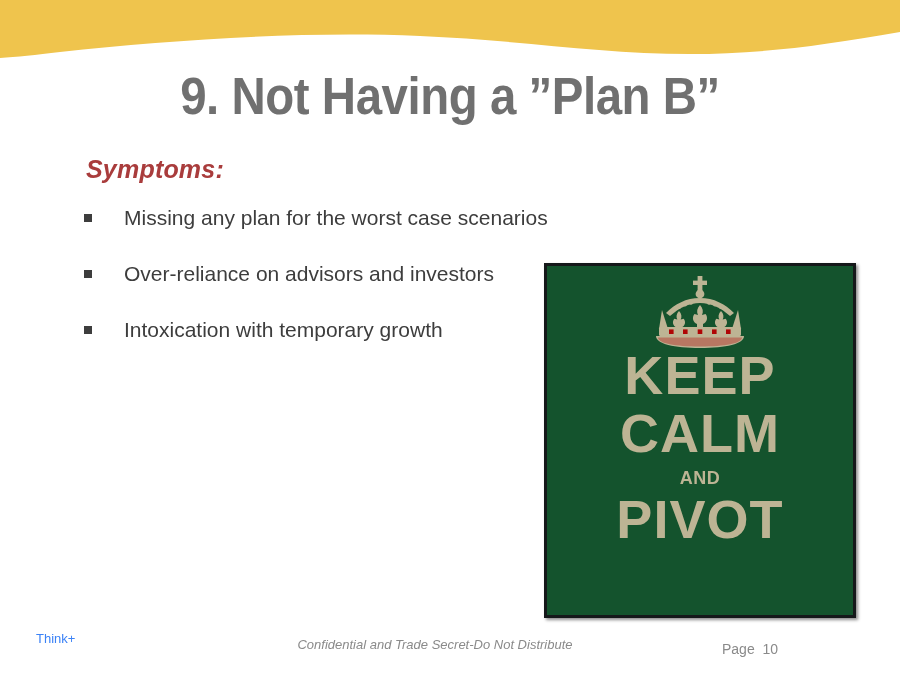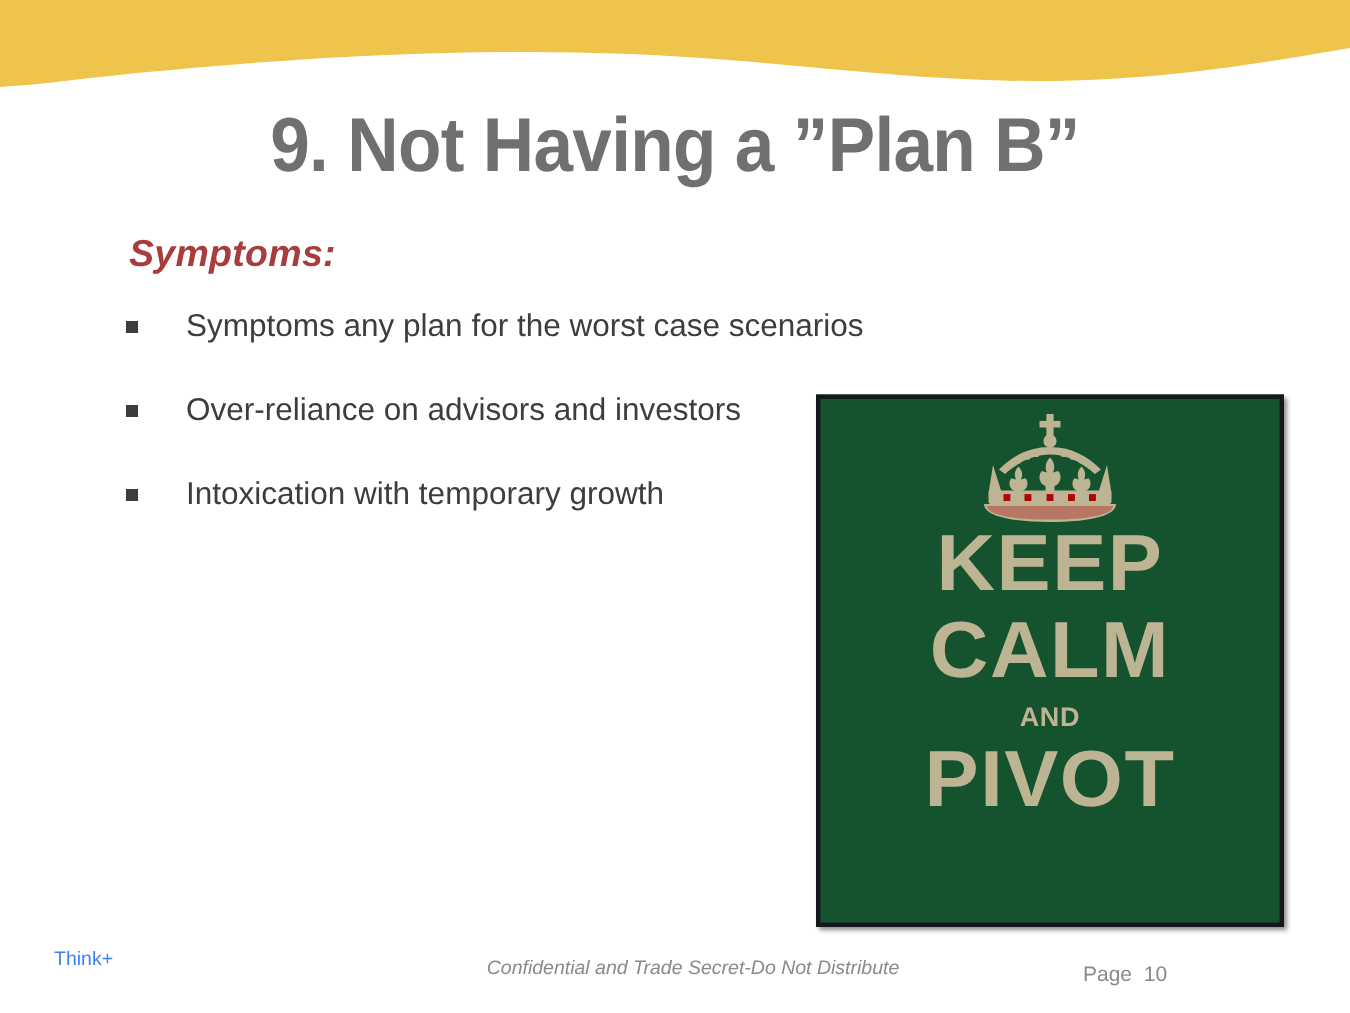--- a/index.html
+++ b/index.html
@@ -164,21 +164,20 @@
     position: absolute;
     left: 0;
     top: 637px;
     width: 870px;
     text-align: center;
     font-family: "Liberation Sans", sans-serif;
     font-style: italic;
     font-size: 13px;
     line-height: 16px;
     color: #8A8A8A;
-    padding-left: 27px;
   }
   #footer-page {
     position: absolute;
     left: 722px;
     top: 641px;
     font-family: "Liberation Sans", sans-serif;
     font-size: 14px;
     line-height: 17px;
     color: #8A8A8A;
     white-space: pre;
@@ -197,21 +196,21 @@
              C36,55 16,57 0,58 Z" fill="#EFC44D"></path>
   </svg>
 
   <div id="slide-title">9. Not Having a ”Plan B”</div>
 
   <div id="symptoms-heading">Symptoms:</div>
 
   <ul id="bullet-list">
     <li>
       <span class="bullet-marker"></span>
-      <span>Symptoms any plan for the worst case scenarios</span>
+      <span>Missing any plan for the worst case scenarios</span>
     </li>
     <li>
       <span class="bullet-marker"></span>
       <span>Over-reliance on advisors and investors</span>
     </li>
     <li>
       <span class="bullet-marker"></span>
       <span>Intoxication with temporary growth</span>
     </li>
   </ul>

